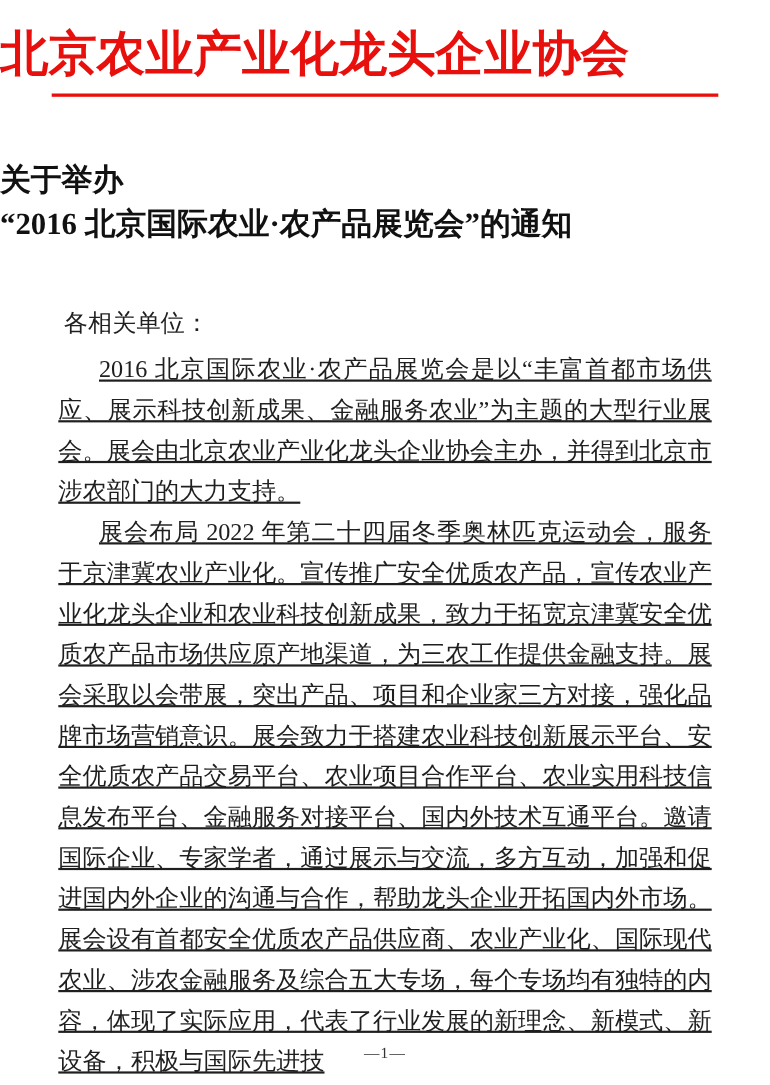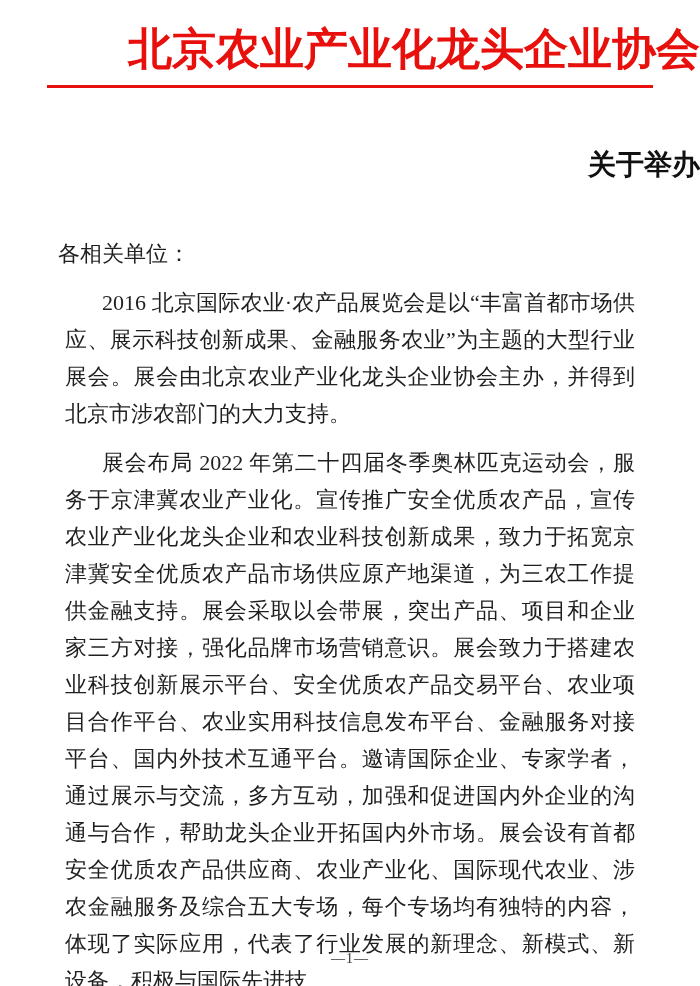--- a/index.html
+++ b/index.html
@@ -13,59 +13,60 @@
     height: 986px;
     background: #ffffff;
     overflow: hidden;
     font-family: "Liberation Serif", "DejaVu Serif", serif;
   }
   
   .letterhead {
     padding-top: 22px;
   }
   .org-name {
-    text-align: right;
+    text-align: left;
     font-size: 44px;
     font-weight: 700;
     line-height: 56px;
     color: #e8100c;
     white-space: nowrap;
     letter-spacing: 0px;
   }
   .red-rule {
     height: 3px;
     background: #e8100c;
     margin: 7px 47px 0 47px;
   }
   
   .doc-title {
     margin-top: 57px;
-    text-align: right;
+    text-align: left;
     color: #111111;
   }
   .doc-title .t-line {
     font-size: 28px;
     font-weight: 700;
     line-height: 40px;
     white-space: nowrap;
   }
   
   .doc-body {
     margin: 50px 53px 0 53px;
     font-size: 22px;
     line-height: 37px;
     color: #1f1f1f;
     text-align: justify;
   }
   .salutation {
     margin: 5px;
   }
   .para {
-    margin: 12px;
+    margin: 0;
     text-indent: 37px;
+    text-decoration: underline;
   }
   
   .page-footer {
     position: absolute;
     bottom: 19px;
     left: 0;
     width: 100%;
     text-align: center;
     font-size: 14px;
     color: #333333;
@@ -77,20 +78,21 @@
 
 <div class="page">
 
   <header class="letterhead">
     <div class="org-name">北京农业产业化龙头企业协会</div>
     <div class="red-rule"></div>
   </header>
 
   <section class="doc-title">
     <div class="t-line">关于举办</div>
+    <div class="t-line">“2016 北京国际农业·农产品展览会”的通知</div>
   </section>
 
   <section class="doc-body">
     <p class="salutation">各相关单位：</p>
     <p class="para">2016 北京国际农业·农产品展览会是以“丰富首都市场供应、展示科技创新成果、金融服务农业”为主题的大型行业展会。展会由北京农业产业化龙头企业协会主办，并得到北京市涉农部门的大力支持。</p>
     <p class="para">展会布局 2022 年第二十四届冬季奥林匹克运动会，服务于京津冀农业产业化。宣传推广安全优质农产品，宣传农业产业化龙头企业和农业科技创新成果，致力于拓宽京津冀安全优质农产品市场供应原产地渠道，为三农工作提供金融支持。展会采取以会带展，突出产品、项目和企业家三方对接，强化品牌市场营销意识。展会致力于搭建农业科技创新展示平台、安全优质农产品交易平台、农业项目合作平台、农业实用科技信息发布平台、金融服务对接平台、国内外技术互通平台。邀请国际企业、专家学者，通过展示与交流，多方互动，加强和促进国内外企业的沟通与合作，帮助龙头企业开拓国内外市场。展会设有首都安全优质农产品供应商、农业产业化、国际现代农业、涉农金融服务及综合五大专场，每个专场均有独特的内容，体现了实际应用，代表了行业发展的新理念、新模式、新设备，积极与国际先进技</p>
   </section>
 
   <footer class="page-footer">
     <span>—1—</span>

